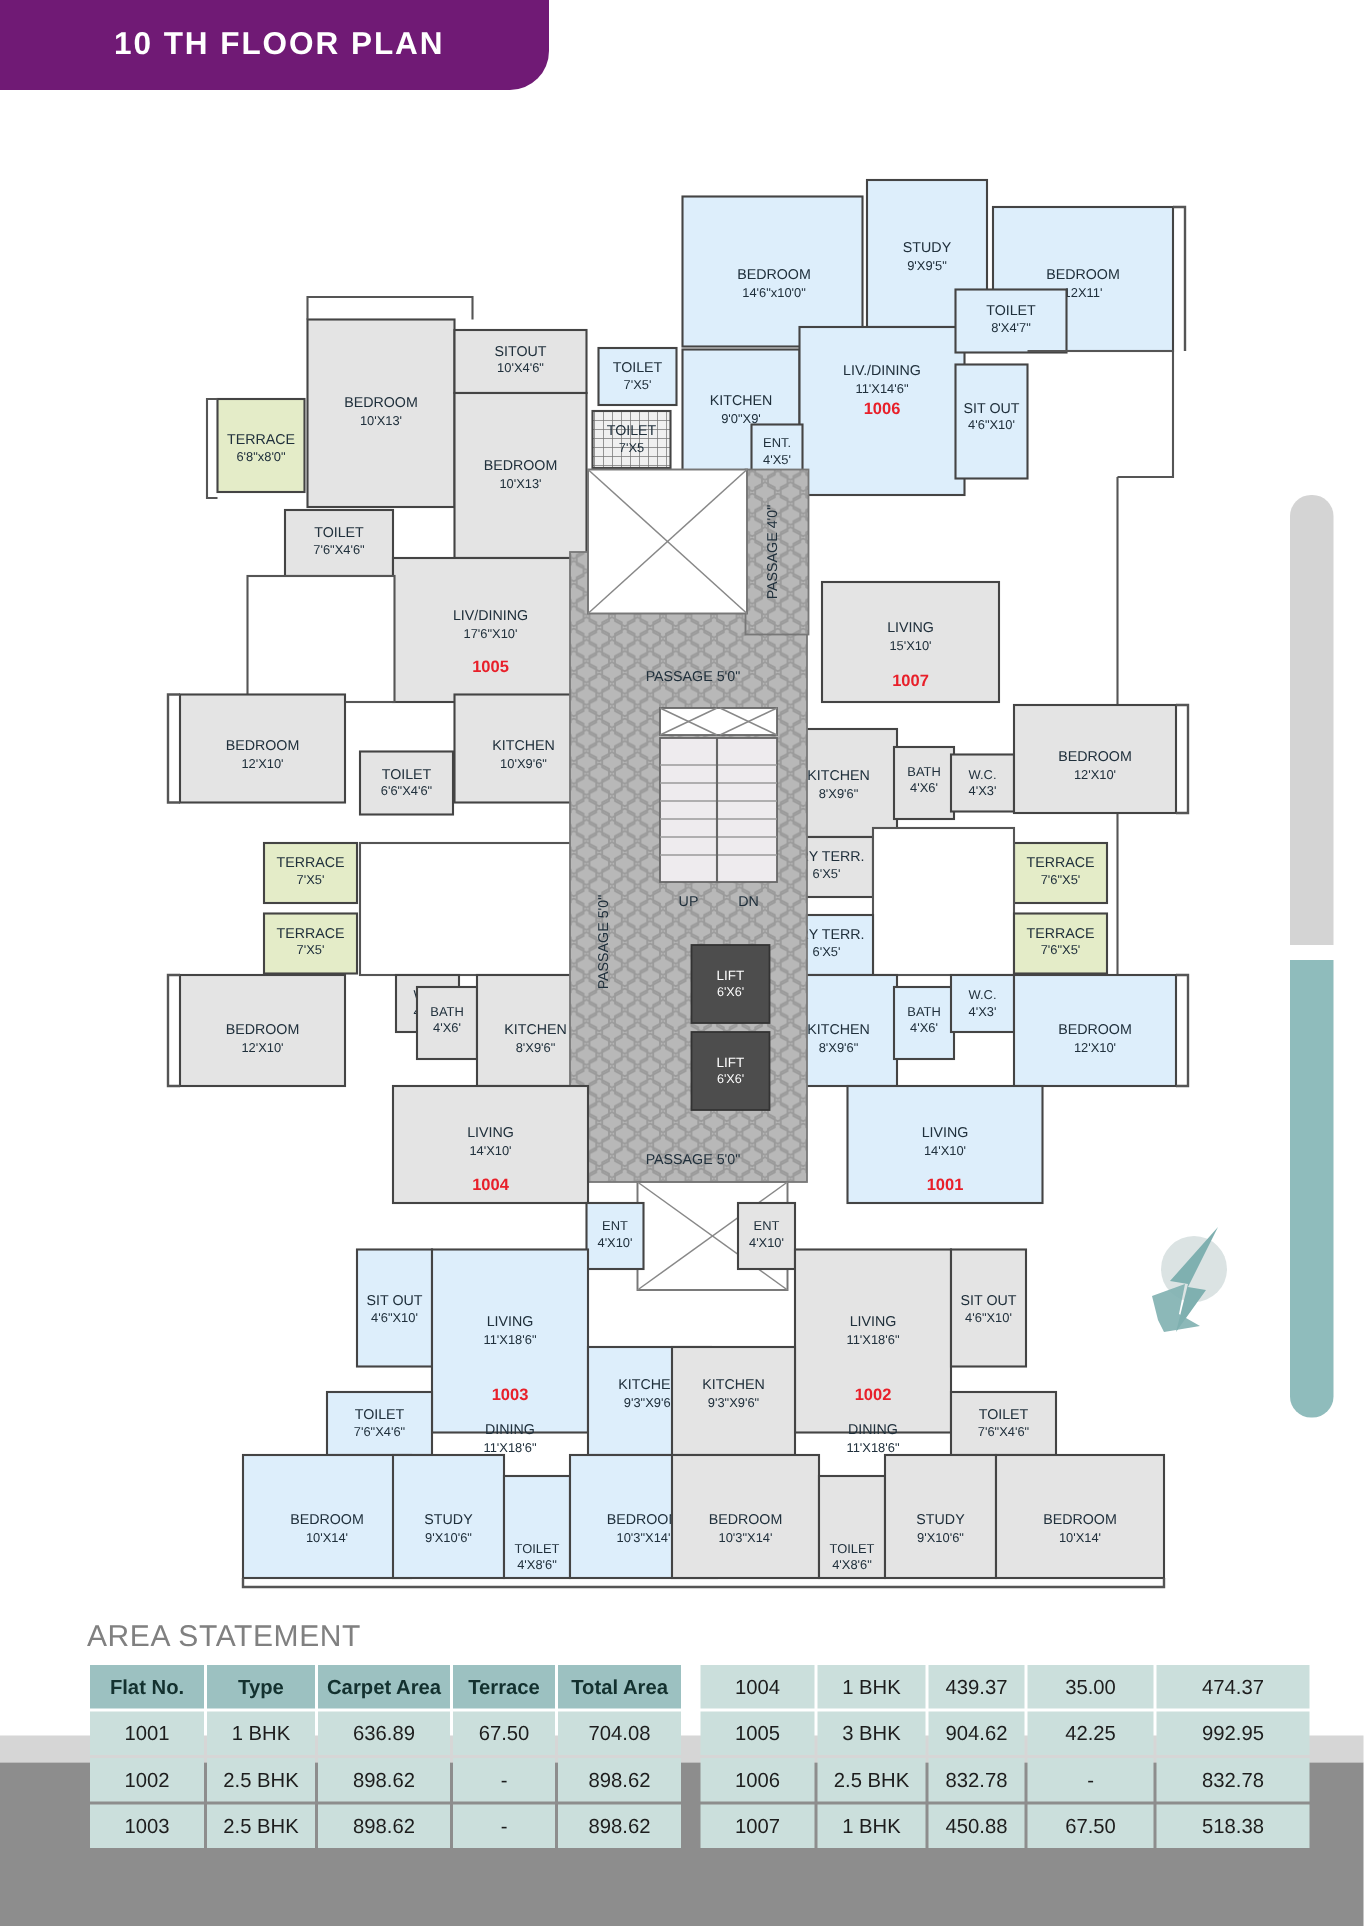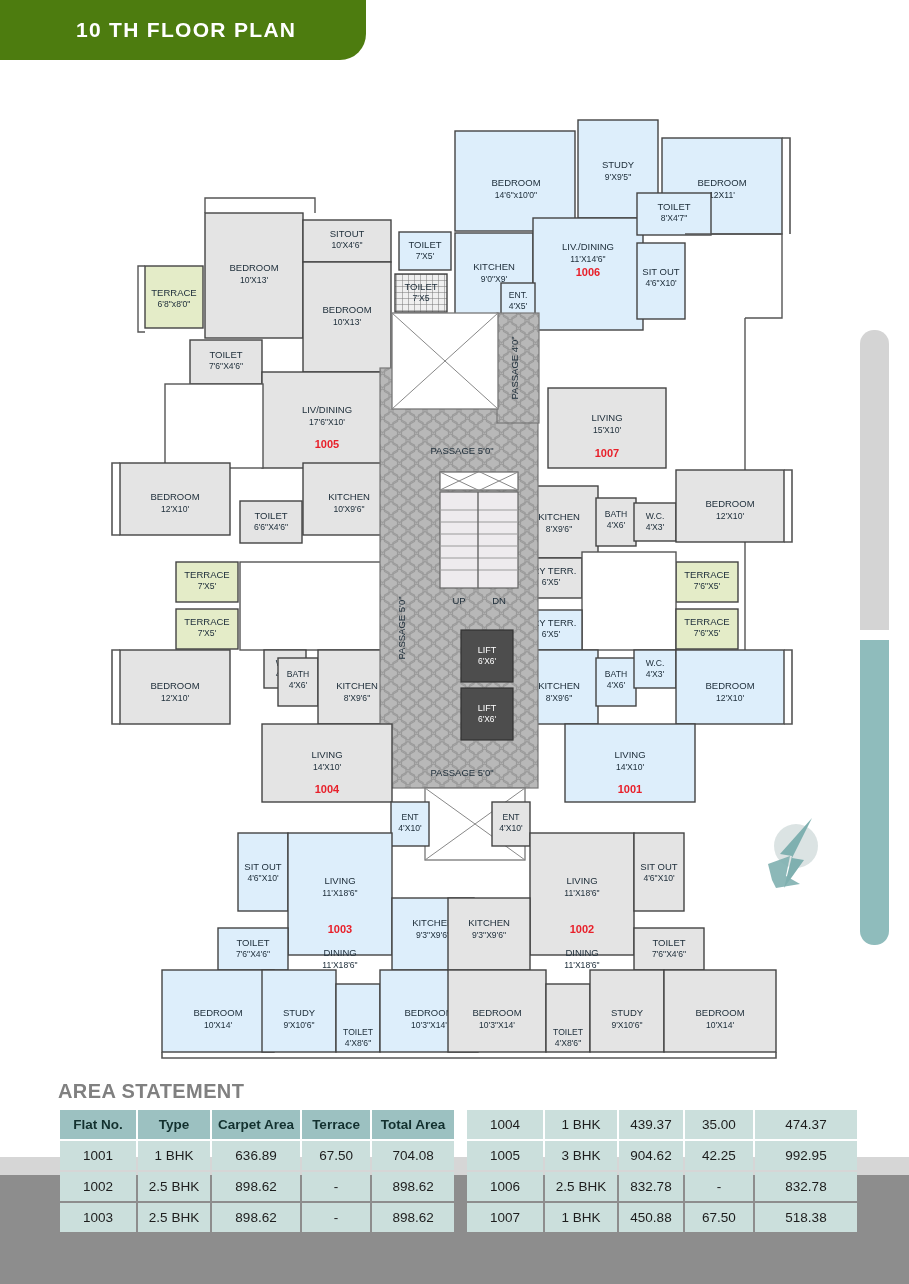--- a/index.html
+++ b/index.html
@@ -7,21 +7,21 @@
   body {
     width:909px; height:1284px; position:relative;
     background:#ffffff;
     font-family:"Liberation Sans", sans-serif;
     overflow:hidden;
   }
 
   
   #header-bar {
     position:absolute; left:0; top:0; width:366px; height:60px;
-    background:#4d7c0f;
+    background:#701a75;
     border-bottom-right-radius:26px;
     display:flex; align-items:center;
   }
   #header-title {
     color:#ffffff; font-size:21px; font-weight:bold; letter-spacing:1.3px;
     margin-left:76px;
   }
 
   
   #right-rail-gray {
@@ -43,21 +43,21 @@
     background:#8d8d8d;
   }
 
   
   #floorplan { position:absolute; left:0; top:58px; width:909px; height:1010px; }
   #floorplan svg { display:block; }
 
   
   #area-title {
     position:absolute; left:58px; top:1080px;
-    font-size:20px; font-weight:bold; color:#808080; letter-spacing:0.4px;
+    font-size:20px; font-weight:normal; color:#808080; letter-spacing:0.4px;
   }
   .area-table {
     position:absolute; border-collapse:separate; border-spacing:2px;
     font-size:13.5px; color:#1d1d1d;
   }
   #area-table-left  { left:58px;  top:1108px; }
   #area-table-right { left:465px; top:1108px; }
   .area-table th {
     background:#9cc1c1; color:#13312f; font-weight:bold;
     padding:7px 6px; text-align:center; white-space:nowrap;margin-top:36px;
@@ -66,21 +66,21 @@
     background:#cbdfdc; padding:7px 6px; text-align:center; white-space:nowrap;
   }
   #area-table-left  th:nth-child(1), #area-table-left  td:nth-child(1) { width:76px; }
   #area-table-left  th:nth-child(2), #area-table-left  td:nth-child(2) { width:72px; }
   #area-table-left  th:nth-child(3), #area-table-left  td:nth-child(3) { width:86px; }
   #area-table-left  th:nth-child(4), #area-table-left  td:nth-child(4) { width:68px; }
   #area-table-left  th:nth-child(5), #area-table-left  td:nth-child(5) { width:82px; }
   #area-table-right td:nth-child(1) { width:76px; }
   #area-table-right td:nth-child(2) { width:72px; }
   #area-table-right td:nth-child(3) { width:64px; }
-  #area-table-right td:nth-child(4) { width:68px; }
+  #area-table-right td:nth-child(4) { width:84px; }
   #area-table-right td:nth-child(5) { width:102px; }
 
   
   .rm  { font-family:"Liberation Sans", sans-serif; font-size:9.5px; fill:#20303c; text-anchor:middle; }
   .rmd { font-family:"Liberation Sans", sans-serif; font-size:8.6px; fill:#20303c; text-anchor:middle; }
   .flat{ font-family:"Liberation Sans", sans-serif; font-size:11px; font-weight:bold; fill:#e8202a; text-anchor:middle; }
   .lift{ font-family:"Liberation Sans", sans-serif; font-size:9px; fill:#ffffff; text-anchor:middle; }
   .lifd{ font-family:"Liberation Sans", sans-serif; font-size:8.4px; fill:#ffffff; text-anchor:middle; }
   .psg { font-family:"Liberation Sans", sans-serif; font-size:9.5px; fill:#20303c; text-anchor:middle; }
   .updn{ font-family:"Liberation Sans", sans-serif; font-size:9.5px; fill:#20303c; text-anchor:middle; }

